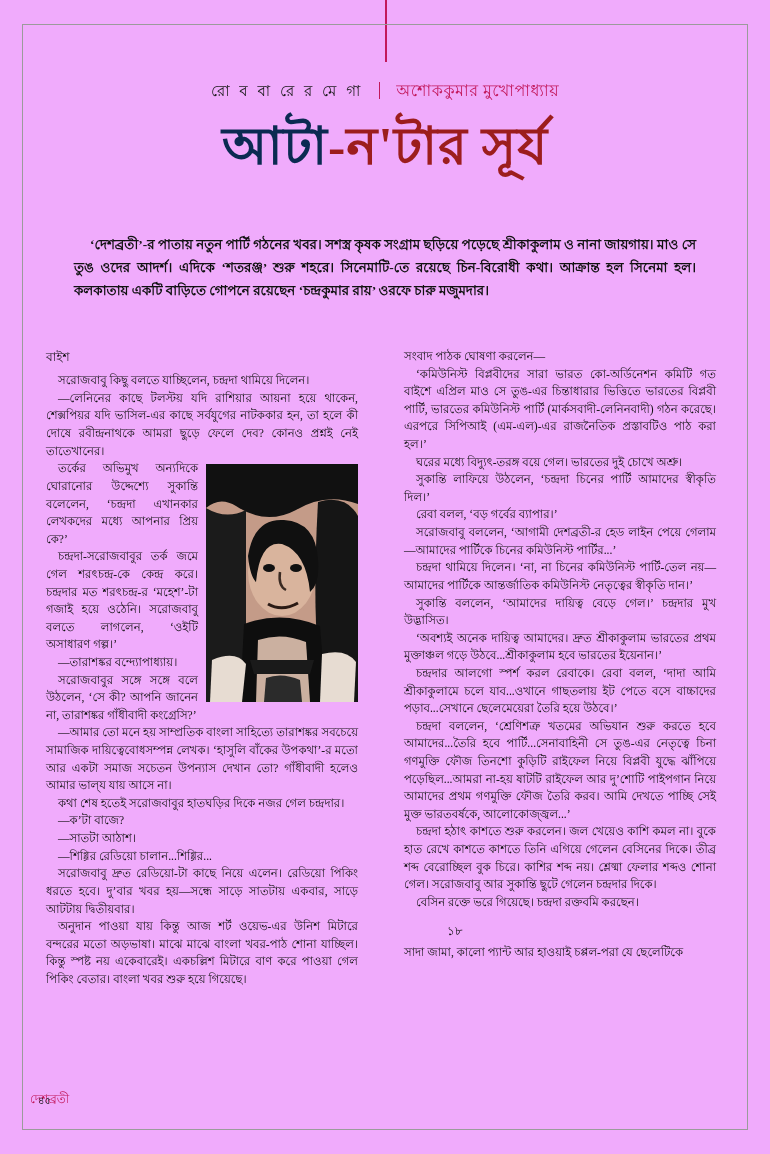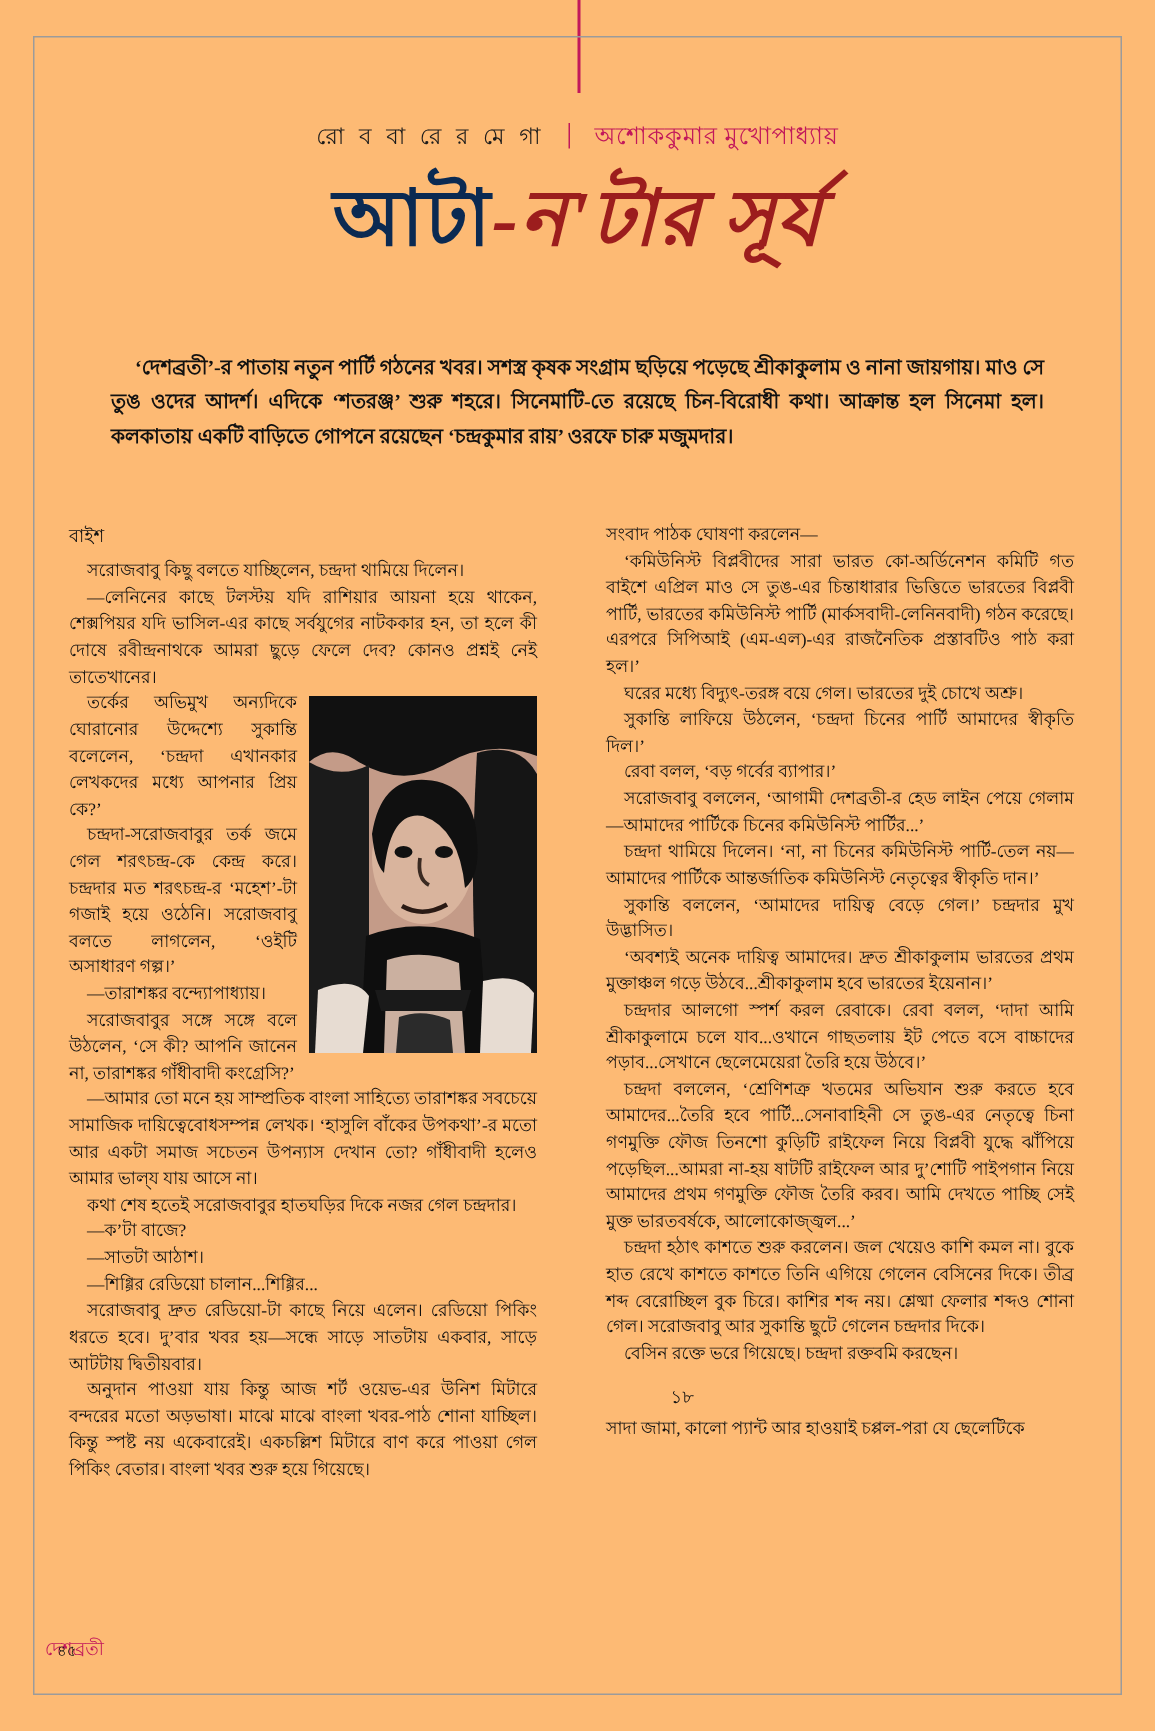--- a/index.html
+++ b/index.html
@@ -7,21 +7,21 @@
     padding: 0;
     background: #ffffff;
   }
   body {
     font-family: "Liberation Serif", serif;
   }
   .page {
     position: relative;
     width: 770px;
     height: 1154px;
-    background: #fdba74;
+    background: #f0abfc;
     overflow: hidden;
     box-sizing: border-box;
   }
   
   .top-rule {
     position: absolute;
     left: 385px;
     top: 0;
     width: 2px;
     height: 62px;
@@ -76,21 +76,21 @@
     text-align: center;
     font-size: 52px;
     color: #0c2f5a;
     letter-spacing: 1px;
     font-family: "Liberation Serif", serif;
     font-weight: bold;
     line-height: 1.1;
     white-space: nowrap;
   }
   .headline .hl-dark { color: #0b2a52; }
-  .headline .hl-red { color: #9c1d1d; font-style: italic; }
+  .headline .hl-red { color: #9c1d1d; }
 
   .standfirst {
     position: absolute;
     left: 74px;
     top: 233px;
     width: 622px;
     font-size: 13.4px;
     line-height: 1.72;
     text-align: justify;
     color: #111;

